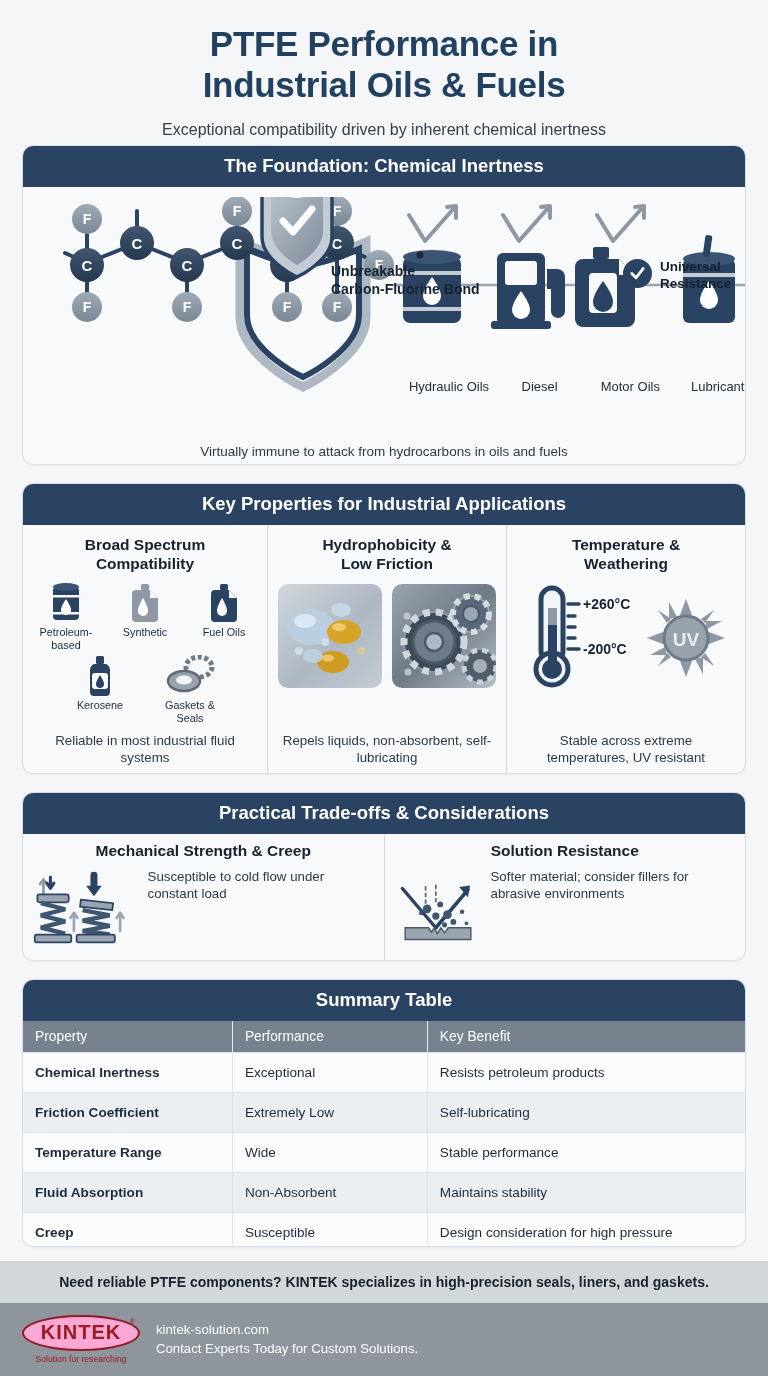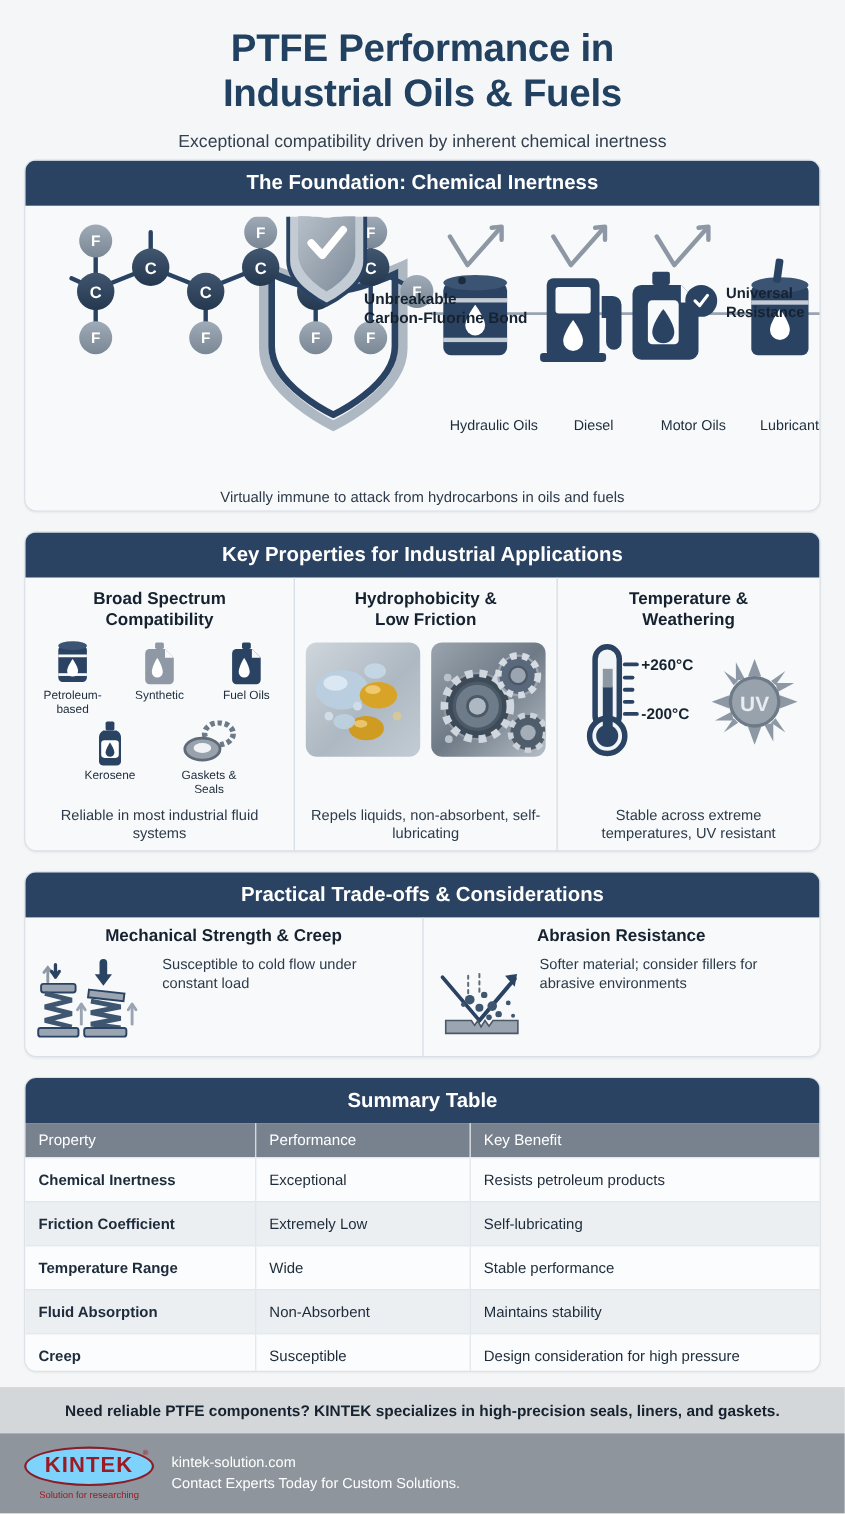--- a/index.html
+++ b/index.html
@@ -117,21 +117,21 @@
   .footer-cta {
     margin-top: 14px; background: #d4d7da; text-align: center;
     padding: 13px 10px; font-size: 14px; font-weight: bold; color: #16222f;
   }
   .footer-bar {
     background: #8e959c; display: flex; align-items: center; gap: 16px;
     padding: 12px 22px; flex: 1;
   }
   .logo { width: 118px; text-align: center; }
   .logo .oval {
-    border: 2.5px solid #8e1b26; border-radius: 50%; background: #7dd3fc;
+    border: 2.5px solid #8e1b26; border-radius: 50%; background: #f9a8d4;
     padding: 4px 0 5px; position: relative;
   }
   .logo .oval b { color: #9b1b24; font-size: 20px; letter-spacing: 1px; font-weight: bold; }
   .logo .reg { position: absolute; right: 3px; top: 1px; font-size: 7px; color: #9b1b24; }
   .logo .tag { color: #9b1b24; font-size: 8.6px; margin-top: 3px; }
   .footer-txt { color: #fff; font-size: 13.2px; line-height: 1.5; }
 </style>
 </head>
 <body>
 
@@ -474,21 +474,21 @@
               <path d="M47 66 L47 46"></path>
                 <path d="M43 51 L47 45 L51 51"></path>
               <path d="M100 66 L100 46"></path>
                 <path d="M96 51 L100 45 L104 51"></path>
             </g>
           </svg>
           <div class="txt">Susceptible to cold flow under constant load</div>
         </div>
       </div>
       <div class="tcol">
-        <h3>Abrasion Resistance</h3>
+        <h3>Solution Resistance</h3>
         <div class="row">
           <svg width="118" height="86" viewBox="0 0 118 86">
             <path d="M10 12 L56 66" stroke="#2b4363" stroke-width="4.5" stroke-linecap="round"></path>
             <path d="M56 66 L100 14" stroke="#2b4363" stroke-width="5" stroke-linecap="round"></path>
             <path d="M88 10 L103 8 L100 24 Z" fill="#2b4363"></path>
             <g stroke="#5e6b78" stroke-width="2.5" stroke-linecap="round" stroke-dasharray="4 5">
               <line x1="42" y1="10" x2="42" y2="32"></line>
                 <line x1="56" y1="8" x2="56" y2="30"></line>
             </g>
             <g fill="#3e566f">

